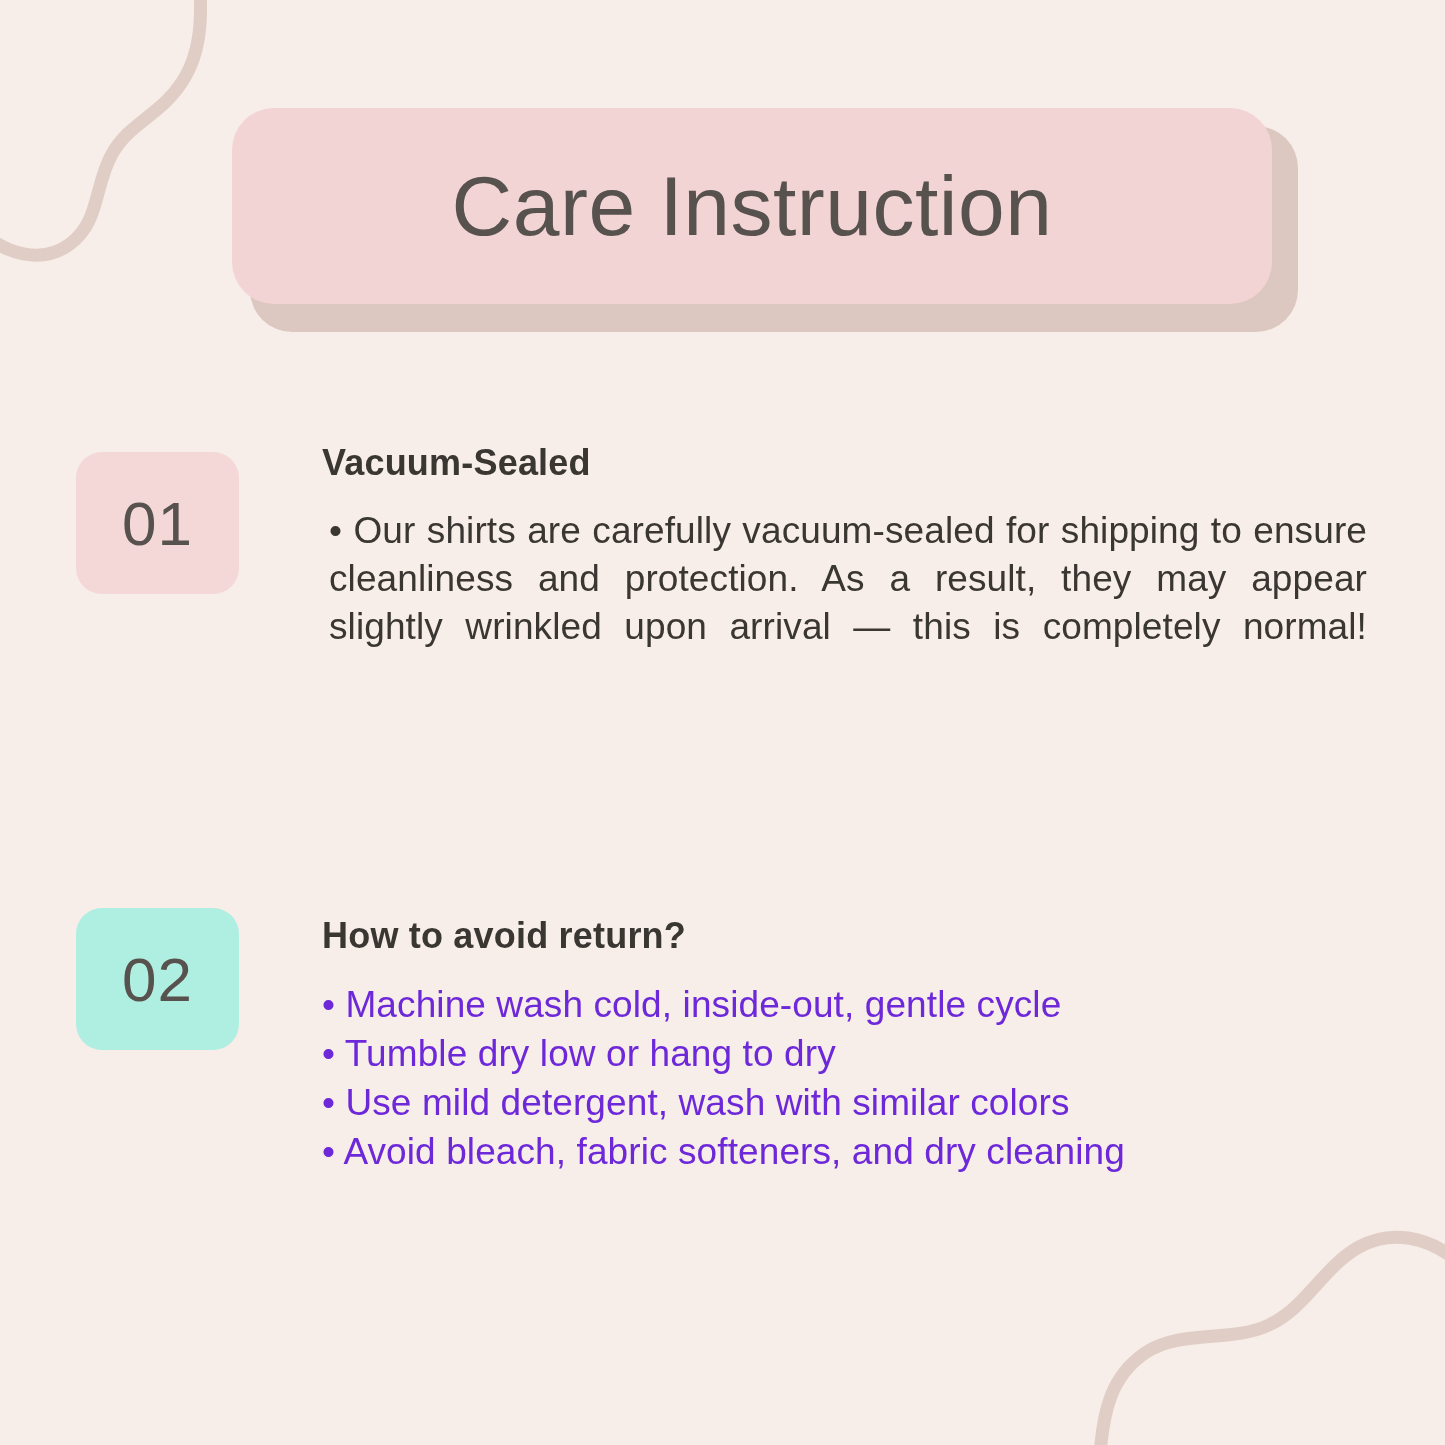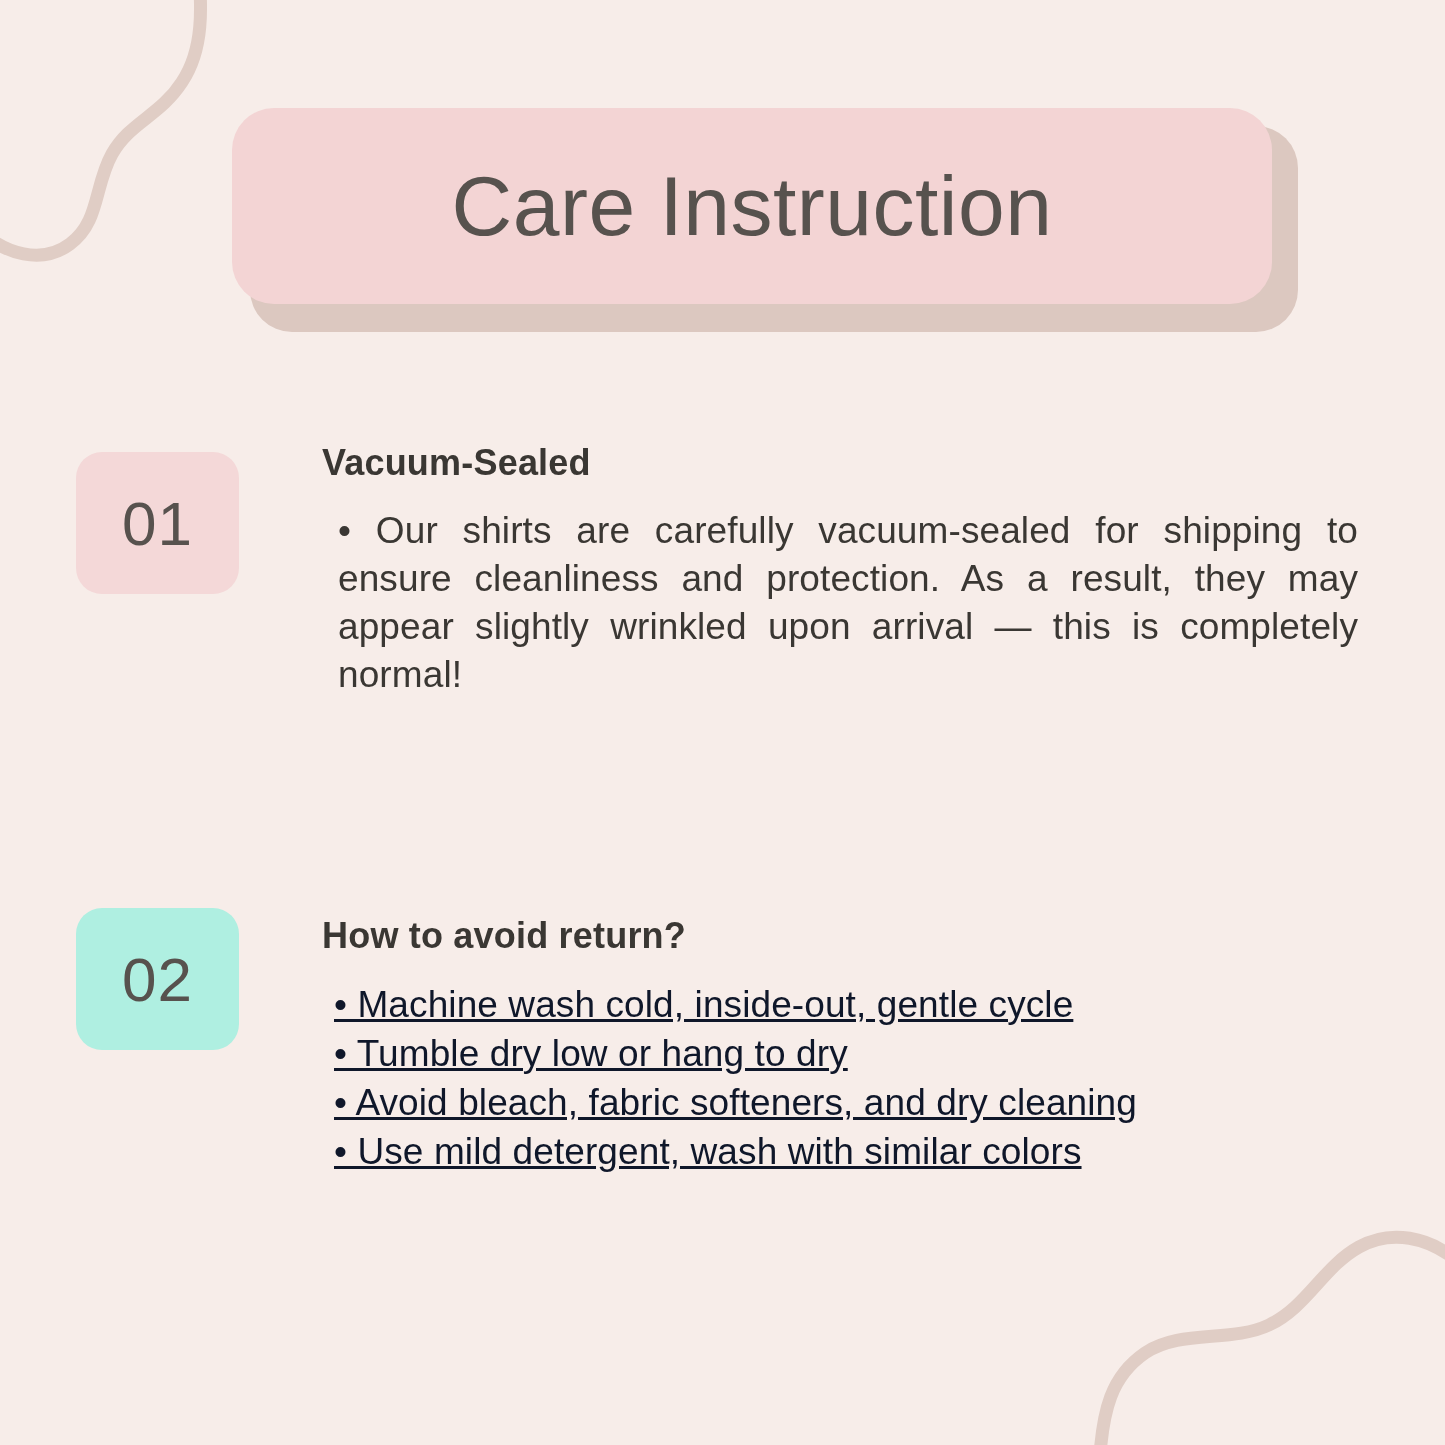--- a/index.html
+++ b/index.html
@@ -117,21 +117,21 @@
     letter-spacing: 0.2px;
     line-height: 1.1;
   }
 
   .para-justified {
     font-size: 37px;
     line-height: 1.30;
     color: #3A3733;
     text-align: justify;
     text-justify: inter-word;
-    margin: 16px;
+    margin: 7px;
     letter-spacing: 0.1px;
   }
   .para-justified .blk {
     display: block;
     text-align: justify;
     margin-bottom: 0;
   }
   
   .para-justified .blk::after {
     content: "";
@@ -139,27 +139,26 @@
     width: 100%;
   }
 
   .heart {
     color: #F5C95C;
     font-size: 34px;
   }
 
   .bullet-list {
     list-style: none;
-    margin: 12px;
+    margin: 0;
     padding: 0;
     font-size: 37px;
     line-height: 1.33;
-    color: #0f172a;
+    color: #6d28d9;
     letter-spacing: 0.1px;
-    text-decoration: underline;
   }
   .bullet-list li {
     margin: 0;
     padding: 0;
     white-space: nowrap;
   }
 </style>
 </head>
 <body>
 
@@ -196,19 +195,19 @@
 
   <div class="section" id="section-02">
     <div class="num-badge" id="badge-02">
       <span>02</span>
     </div>
     <div class="sec-body" id="body-02">
       <div class="sec-heading">How to avoid return?</div>
       <ul class="bullet-list">
         <li>• Machine wash cold, inside-out, gentle cycle</li>
         <li>• Tumble dry low or hang to dry</li>
+        <li>• Use mild detergent, wash with similar colors</li>
         <li>• Avoid bleach, fabric softeners, and dry cleaning</li>
-        <li>• Use mild detergent, wash with similar colors</li>
       </ul>
     </div>
   </div>
 
 </div>
 
 </body></html>

